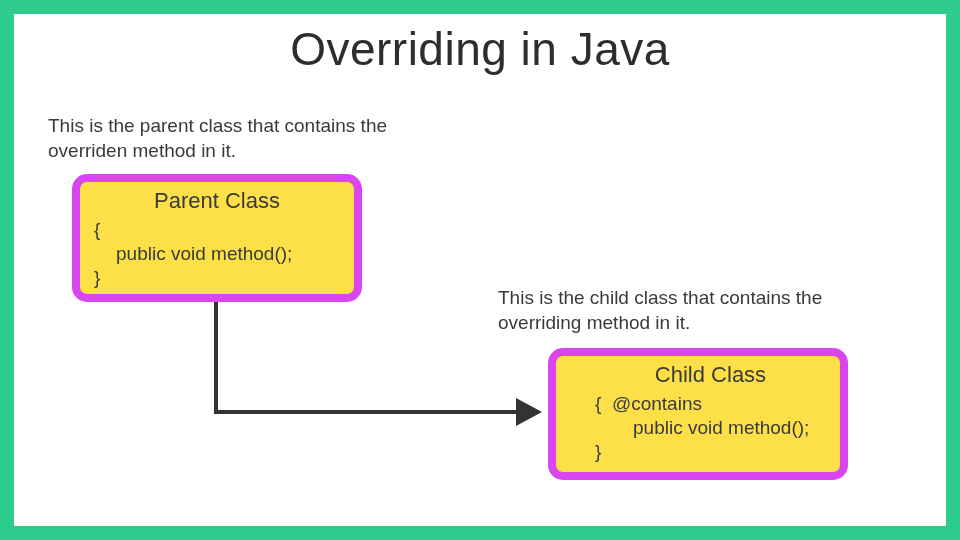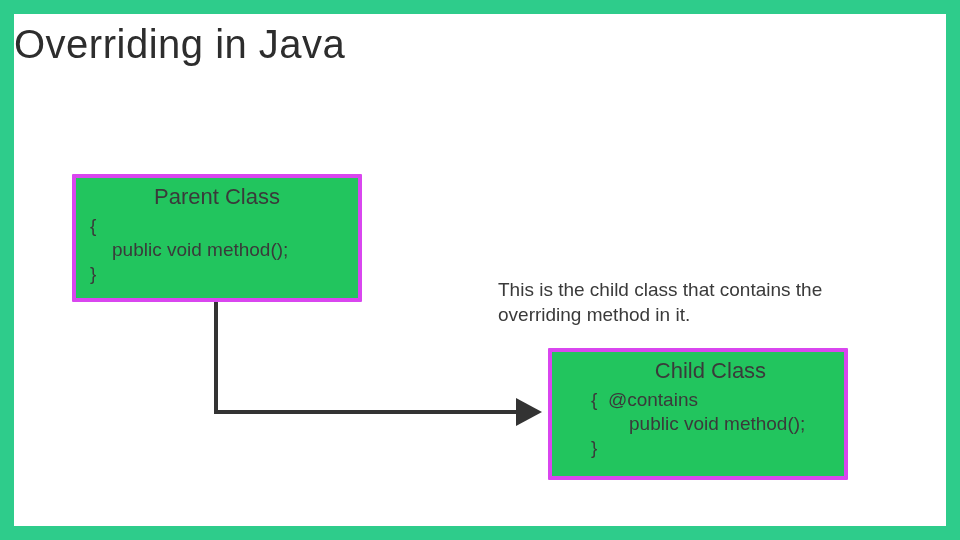--- a/index.html
+++ b/index.html
@@ -12,40 +12,40 @@
     width: 960px;
     height: 540px;
     border: 14px solid #2ECC8B;
     position: relative;
     background: #fff;
   }
   .title {
     position: absolute;
     top: 8px;
     left: 0; right: 0;
-    text-align: left;
-    font-size: 40px;
+    text-align: center;
+    font-size: 46px;
     font-weight: 400;
     color: #2d2d2d;
     letter-spacing: 0.5px;
   }
   .caption {
     position: absolute;
     font-size: 19px;
     line-height: 1.3;
     color: #3a3a3a;
     font-weight: 400;
   }
   .caption.parent { top: 100px; left: 34px; width: 360px; }
-  .caption.child  { top: 264px; left: 484px; width: 380px; }
+  .caption.child  { top: 272px; left: 484px; width: 380px; }
   .box {
     position: absolute;
-    border: 4px solid #d946ef;
-    border-radius: 1px;
-    background: #22c55e;
+    border: 8px solid #d946ef;
+    border-radius: 15px;
+    background: #fde047;
     padding: 6px 14px 10px 14px;
     color: #3a3a3a;
   }
   .box.parent { top: 160px; left: 58px;  width: 290px; height: 128px; }
   .box.child  { top: 334px; left: 534px; width: 300px; height: 132px; padding-left: 39px; }
   .box-title {
     text-align: center;
     font-size: 22px;
     font-weight: 400;
     margin-bottom: 4px;
@@ -84,20 +84,21 @@
     border-left: 26px solid #333;
   }
 </style>
 </head>
 <body>
 
 <div class="frame">
 
   <h1 class="title">Overriding in Java</h1>
 
+  <div class="caption parent">This is the parent class that contains the overriden method in it.</div>
 
   <div class="box parent">
     <div class="box-title">Parent Class</div>
     <div class="brace">{</div>
     <div class="code-line">public void method();</div>
     <div class="brace">}</div>
   </div>
 
   <div class="arrow-v"></div>
   <div class="arrow-h"></div>

